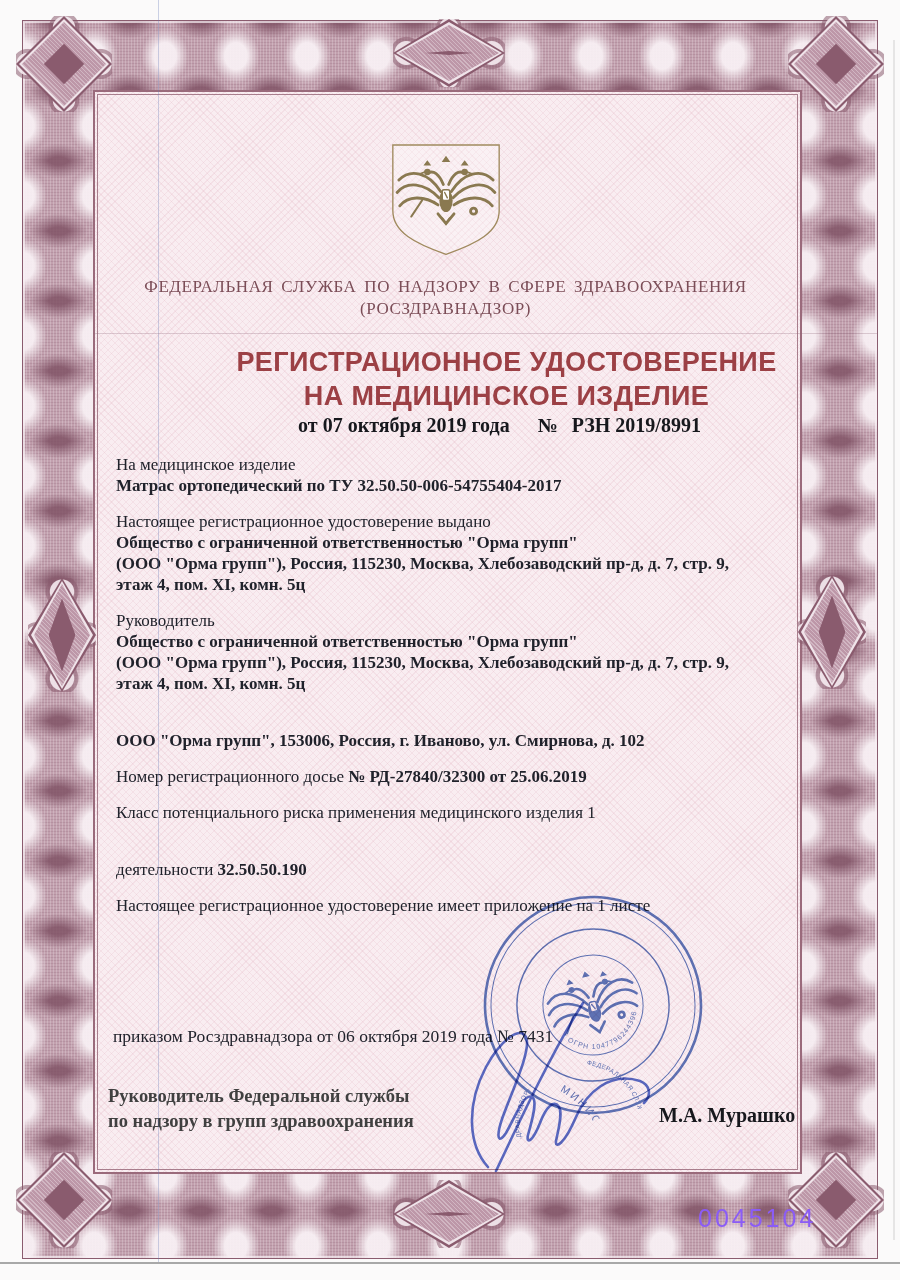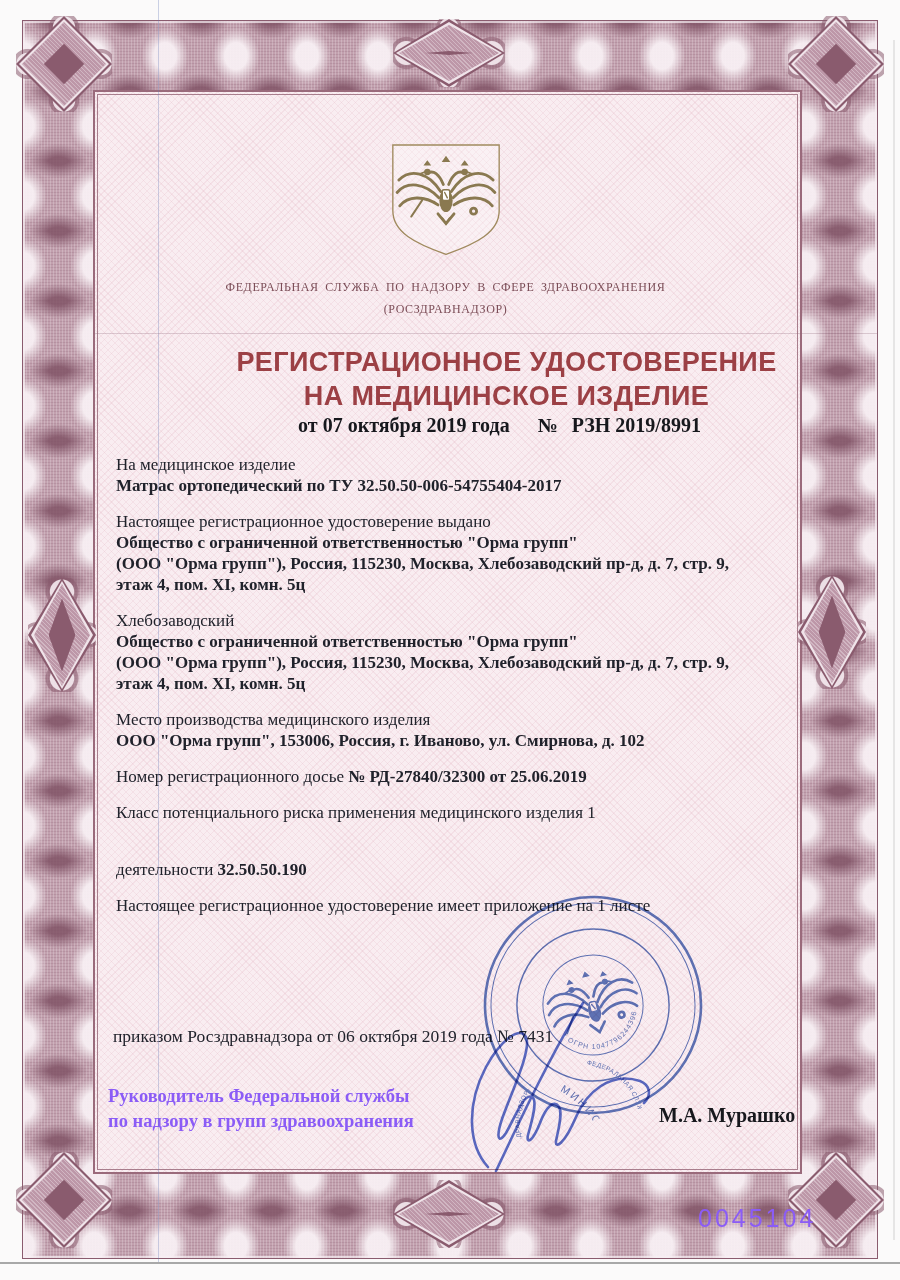--- a/index.html
+++ b/index.html
@@ -38,36 +38,36 @@
       radial-gradient(circle at 50% 88%, rgba(240,228,234,.95) 0 11%, rgba(138,91,110,.55) 12% 15%, rgba(0,0,0,0) 16%);}
   .dm{clip-path:polygon(50% 0,100% 50%,50% 100%,0 50%);width:100%;height:100%;box-sizing:border-box;}
   .l1{background:#8a5b6e;padding:3px;}
   .l2{background:#f0e4ea;padding:3px;}
   .l3{background:#bd97a8;padding:26%;
       background-image:repeating-linear-gradient(45deg, rgba(255,255,255,.3) 0 1px, rgba(0,0,0,0) 1px 3px);}
   .l4{background:#8a5b6e;}
 
   
   .agency{left:93px;top:276px;width:705px;text-align:center;color:#7b4d57;
-    font-size:12px;line-height:22px;letter-spacing:.6px;word-spacing:3px;}
+    font-size:17px;line-height:22px;letter-spacing:.6px;word-spacing:3px;}
   .title1,.title2{left:93px;width:827px;text-align:center;color:#9c4045;
     font-family:"Liberation Sans", sans-serif;font-weight:700;font-size:27px;letter-spacing:.4px;}
   .title1{top:347px;} .title2{top:381px;}
   .dateline{left:93px;top:414px;width:813px;text-align:center;color:#17181d;
     font-weight:700;font-size:20px;}
   .dateline .numsign{margin-left:28px;} .dateline .numval{margin-left:14px;}
 
   
   .bodycol{left:116px;top:454px;width:676px;color:#20222b;font-size:17px;line-height:21px;}
   .bodycol p{margin:0 0 15px 0;}
   .b{font-weight:700;}
 
   
   .order{left:113px;top:1024px;width:560px;color:#20222b;font-size:17.5px;line-height:24px;}
-  .sigtitle{left:108px;top:1084px;width:400px;color:#8b5cf6;font-weight:700;font-size:18.5px;line-height:25px;}
+  .sigtitle{left:108px;top:1084px;width:400px;color:#404040;font-weight:700;font-size:18.5px;line-height:25px;}
   .signame{left:659px;top:1104px;color:#17181d;font-weight:700;font-size:20px;}
   .serial{left:698px;top:1204px;color:#8b5cf6;font-family:Liberation Sans, sans-serif;
     font-size:25px;letter-spacing:3px;}
 
   
   .seal{left:481px;top:893px;width:224px;height:224px;transform:rotate(-14deg);
     color:#4a67b5;opacity:.88;mix-blend-mode:multiply;}
   .seal text{fill:#4a67b5;font-family:"Liberation Sans", sans-serif;}
   .sigsvg{left:428px;top:995px;width:240px;height:180px;mix-blend-mode:multiply;}
 
@@ -209,27 +209,27 @@
     <span>На медицинское изделие</span><br>
     <span class="b">Матрас ортопедический по ТУ 32.50.50-006-54755404-2017</span>
   </p>
   <p>
     <span>Настоящее регистрационное удостоверение выдано</span><br>
     <span class="b">Общество с ограниченной ответственностью "Орма групп"</span><br>
     <span class="b">(ООО "Орма групп"), Россия, 115230, Москва, Хлебозаводский пр-д, д. 7, стр. 9,</span><br>
     <span class="b">этаж 4, пом. XI, комн. 5ц</span>
   </p>
   <p>
-    <span>Хлебозаводский</span><br>
+    <span>Руководитель</span><br>
     <span class="b">Общество с ограниченной ответственностью "Орма групп"</span><br>
     <span class="b">(ООО "Орма групп"), Россия, 115230, Москва, Хлебозаводский пр-д, д. 7, стр. 9,</span><br>
     <span class="b">этаж 4, пом. XI, комн. 5ц</span>
   </p>
   <p>
-    <span>Место производства медицинского изделия</span><br>
+    <br>
     <span class="b">ООО "Орма групп", 153006, Россия, г. Иваново, ул. Смирнова, д. 102</span>
   </p>
   <p>
     <span>Номер регистрационного досье </span><span class="b">№ РД-27840/32300 от 25.06.2019</span>
   </p>
   <p>Класс потенциального риска применения медицинского изделия 1</p>
   <p>
     <br>
     <span>деятельности </span><span class="b">32.50.50.190</span>
   </p>

